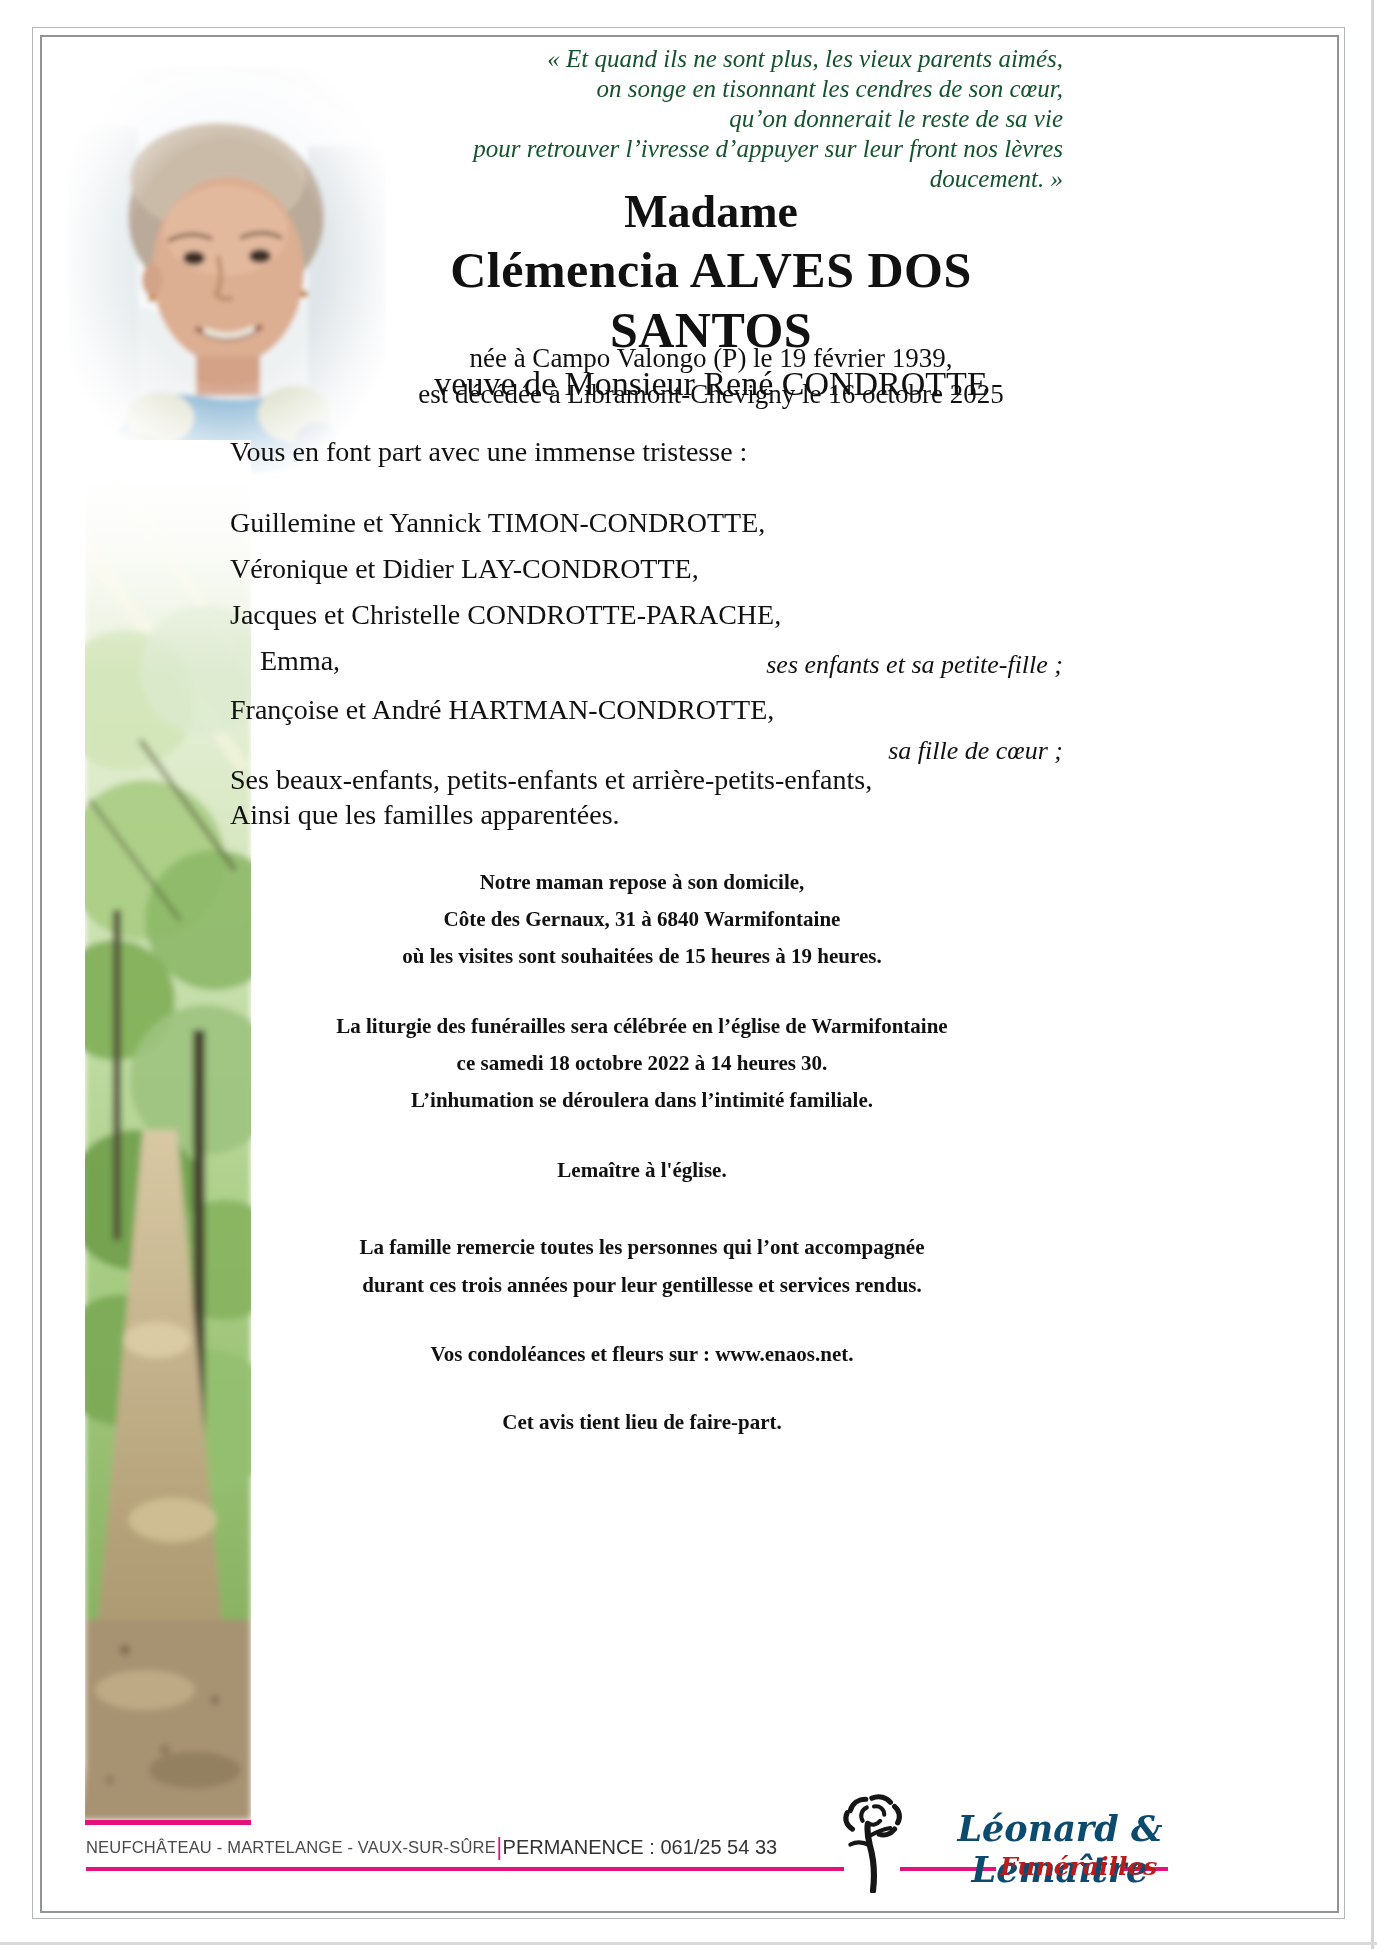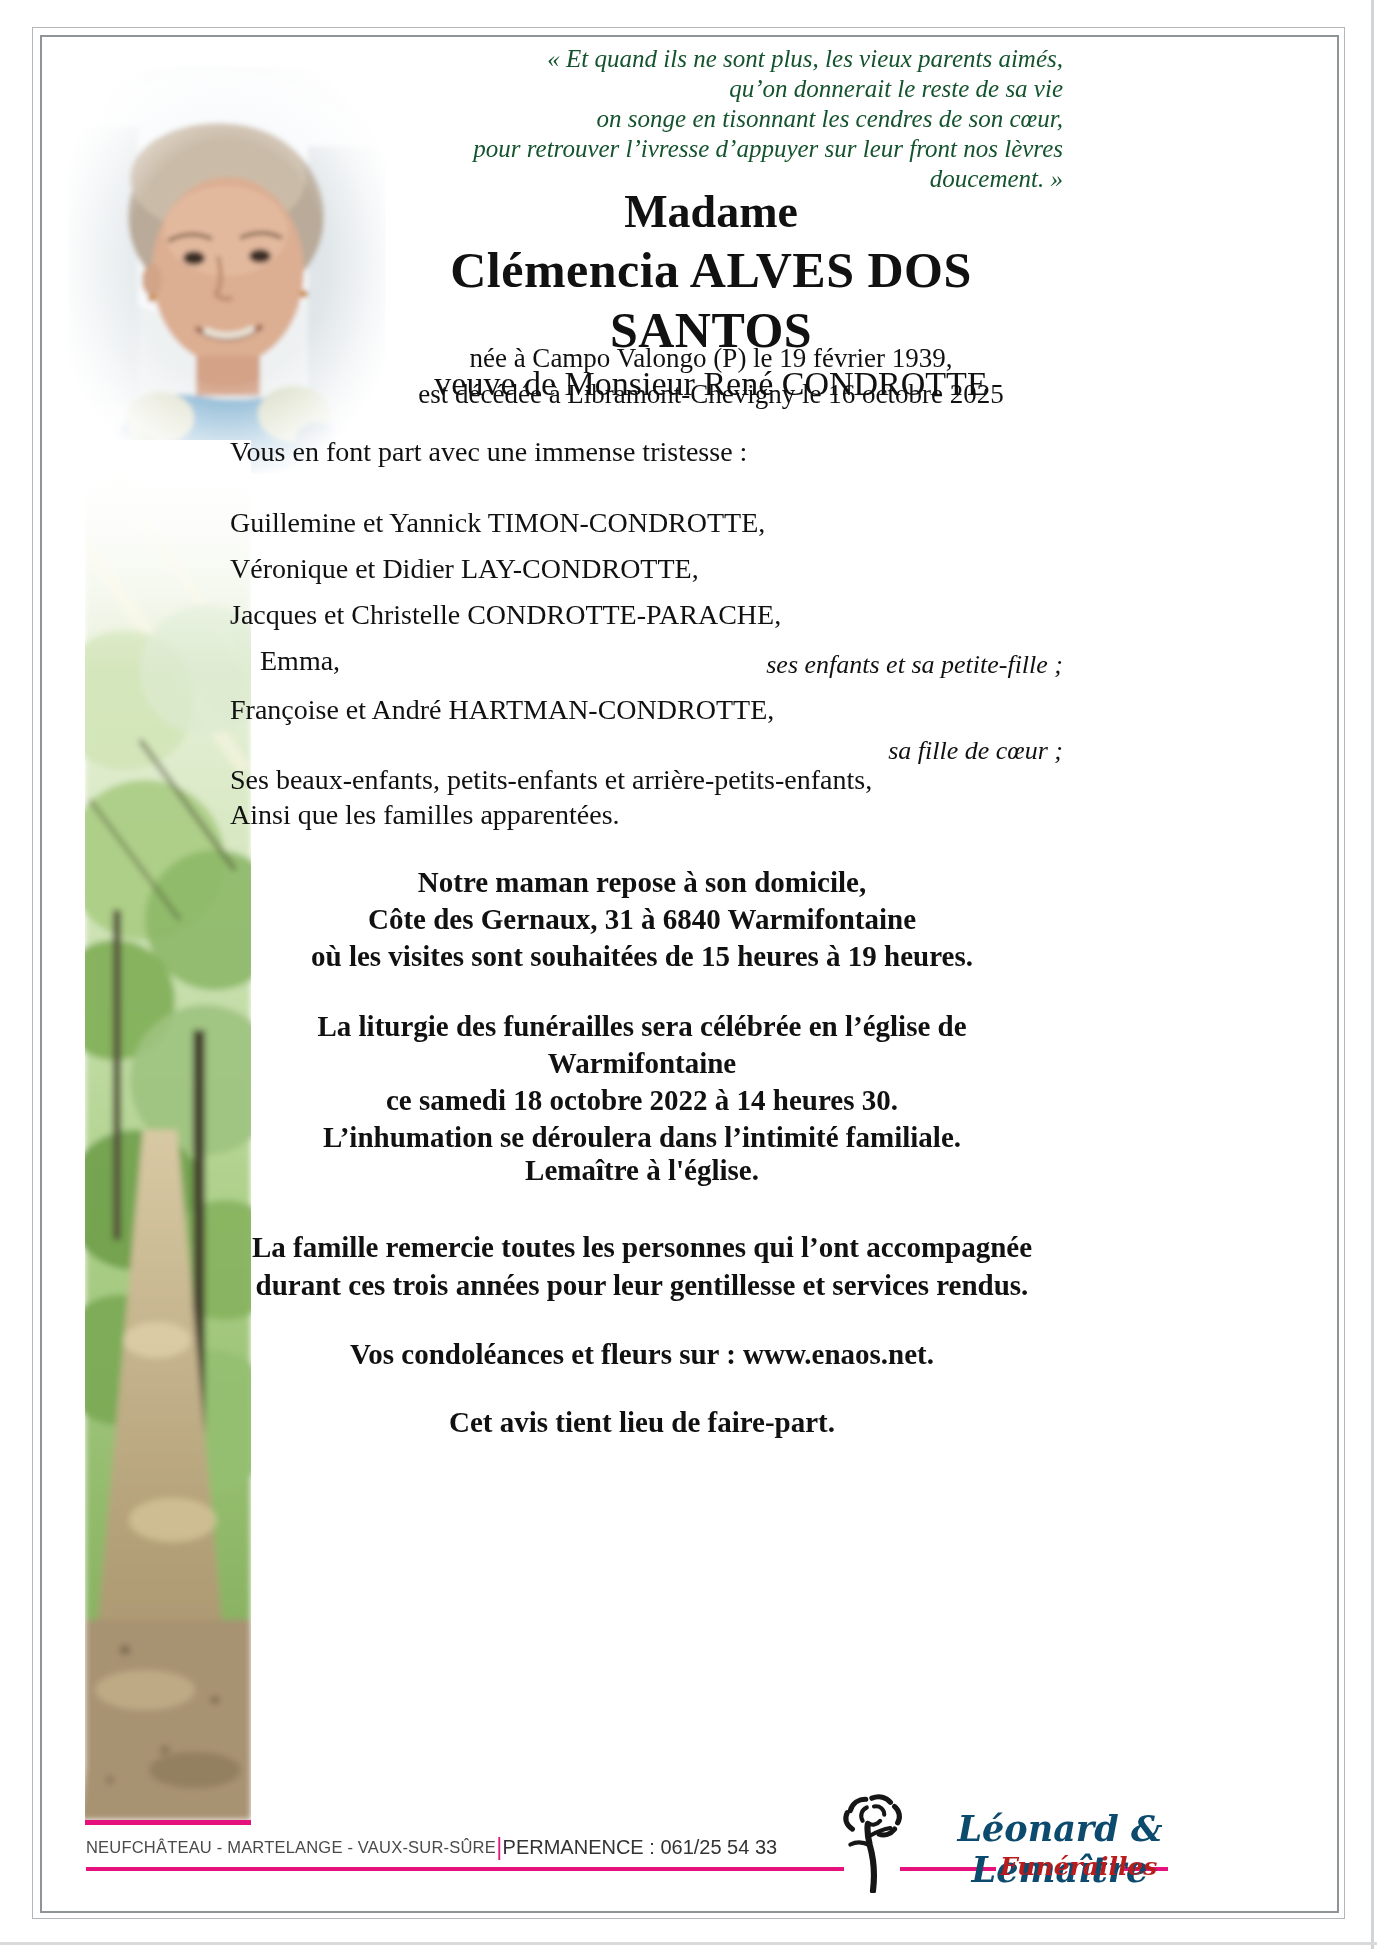--- a/index.html
+++ b/index.html
@@ -39,21 +39,21 @@
   .intro{position:absolute; left:230px; top:436px; font-size:28px;}
   .names{position:absolute; left:230px; top:500px; width:833px; font-size:28px; line-height:46px;}
   .names .indent{margin-left:30px;}
   .caption{width:833px; text-align:right; font-style:italic; font-size:26px;}
   .cap1{position:absolute; left:230px; top:650px;}
   .cap2{position:absolute; left:230px; top:736px;}
   .member-abs{position:absolute; left:230px; font-size:28px;}
   .line-fr{top:694px;} .line-bx{top:764px;} .line-ainsi{top:799px;}
 
   .bold-block{position:absolute; left:222px; width:840px; text-align:center;
-    font-weight:bold; font-size:29px; line-height:37px;}
+    font-weight:bold; font-size:21px; line-height:37px;}
   .wake{top:864px;} .liturgy{top:1008px;} .meeting{top:1152px;}
   .thanks{top:1228px; line-height:38px;} .condolences{top:1336px;} .notice{top:1404px;}
 
   
   :root{--accent:#e5127d;}
   .footer-row{position:absolute; left:86px; top:1833px; display:flex; align-items:center; 
     font-family:"Liberation Sans", sans-serif;}
   .cities{font-size:16.5px; color:#4a4a4a; letter-spacing:0.2px;}
   .foot-sep{color:var(--accent); font-size:24px; font-weight:bold; transform:scaleX(.6);}
   .permanence{font-size:20px; color:#333;text-align:right;}
@@ -160,22 +160,22 @@
           <circle cx="130" cy="1260" r="4" fill="#7c6c50"></circle>
         <circle cx="80" cy="1310" r="5" fill="#8a795a"></circle>
           <circle cx="25" cy="1340" r="4" fill="#8a795a"></circle>
       </g>
     </svg>
     <div class="topfade"></div>
   </div>
 
   <div class="quote">
     <div>« Et quand ils ne sont plus, les vieux parents aimés,</div>
+    <div>on songe en tisonnant les cendres de son cœur,</div>
     <div>qu’on donnerait le reste de sa vie</div>
-    <div>on songe en tisonnant les cendres de son cœur,</div>
     <div>pour retrouver l’ivresse d’appuyer sur leur front nos lèvres doucement. »</div>
   </div>
 
   <div class="title-block">
     <div class="salutation">Madame</div>
     <div class="deceased-name">Clémencia ALVES DOS SANTOS</div>
     <div class="widow-line">veuve de Monsieur René CONDROTTE</div>
   </div>
 
   <div class="vital">

